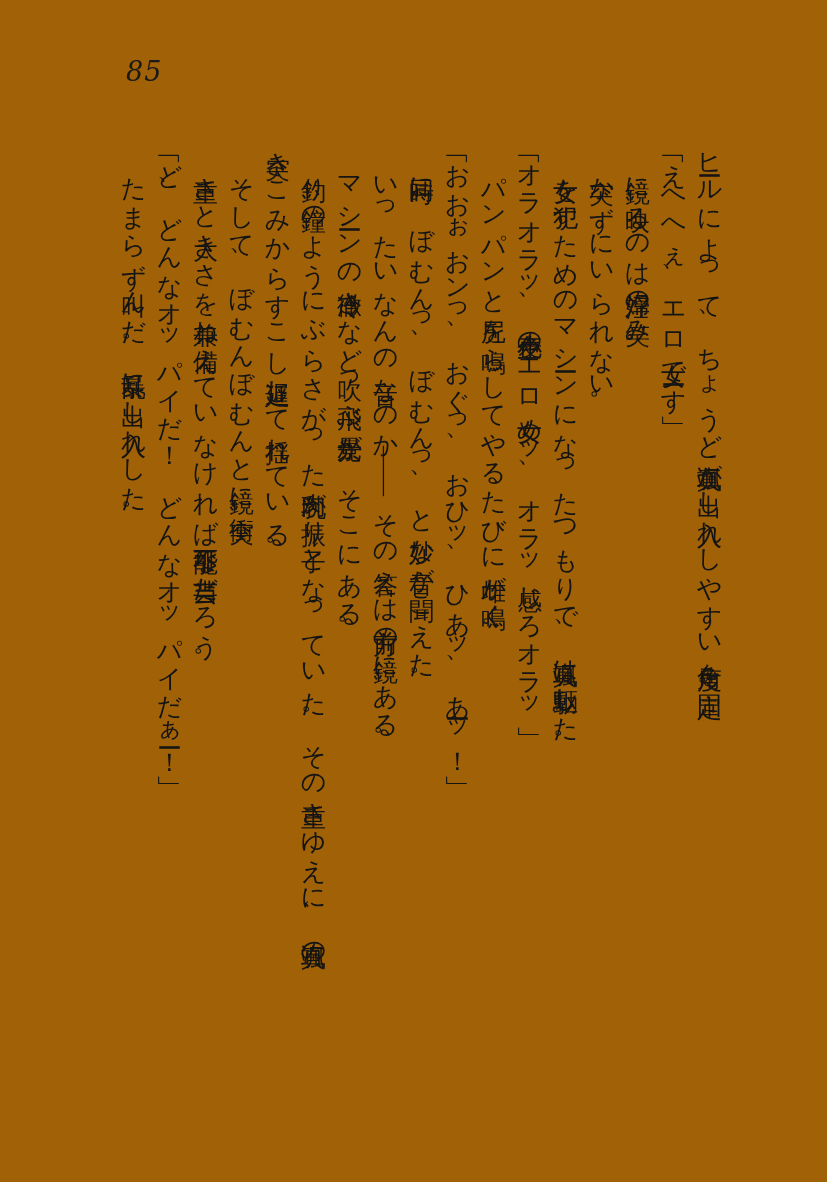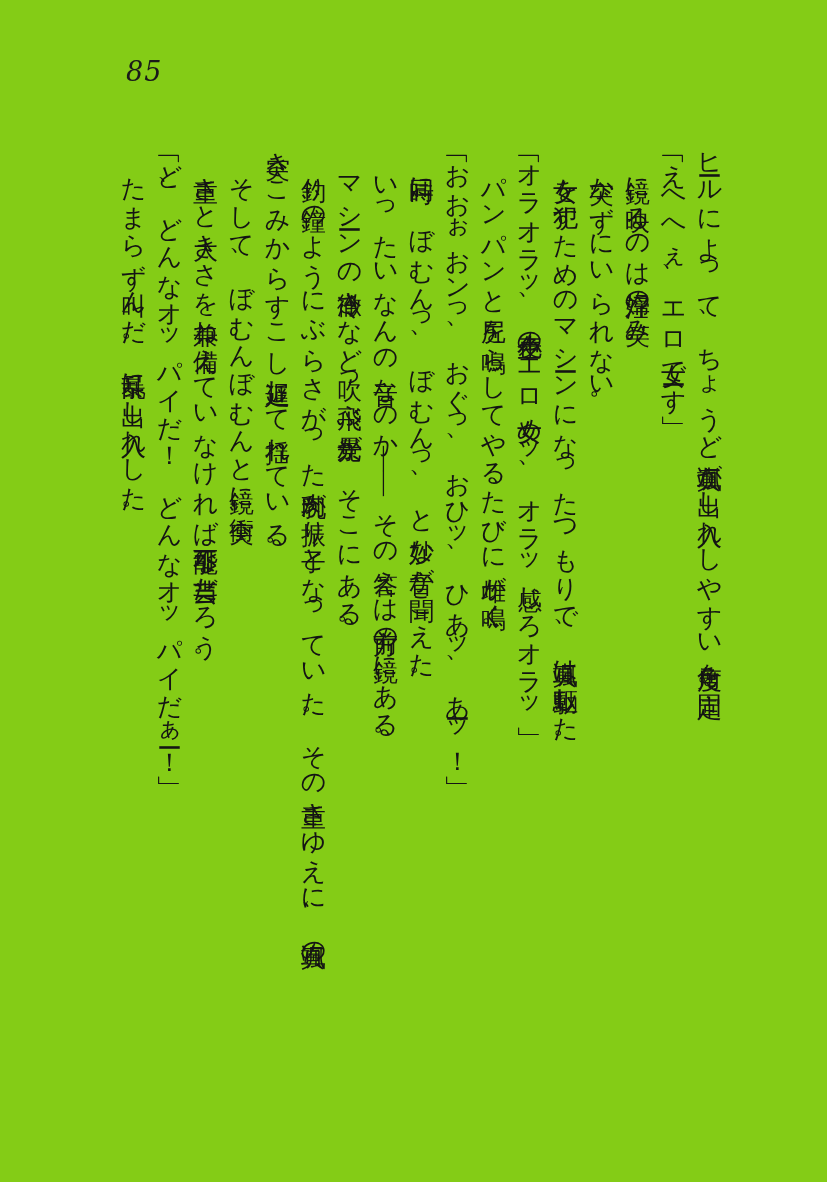--- a/index.html
+++ b/index.html
@@ -4,21 +4,21 @@
 <style>
   html, body {
     margin: 0;
     padding: 0;
     background: #ffffff;
   }
   .book-page {
     position: relative;
     width: 827px;
     height: 1182px;
-    background: #84cc16;
+    background: #a16207;
     overflow: hidden;
     font-family: "Liberation Serif", "DejaVu Serif", serif;
     color: #141414;
   }
   .page-number {
     position: absolute;
     top: 56px;
     left: 126px;
     font-size: 27px;
     font-style: italic;

